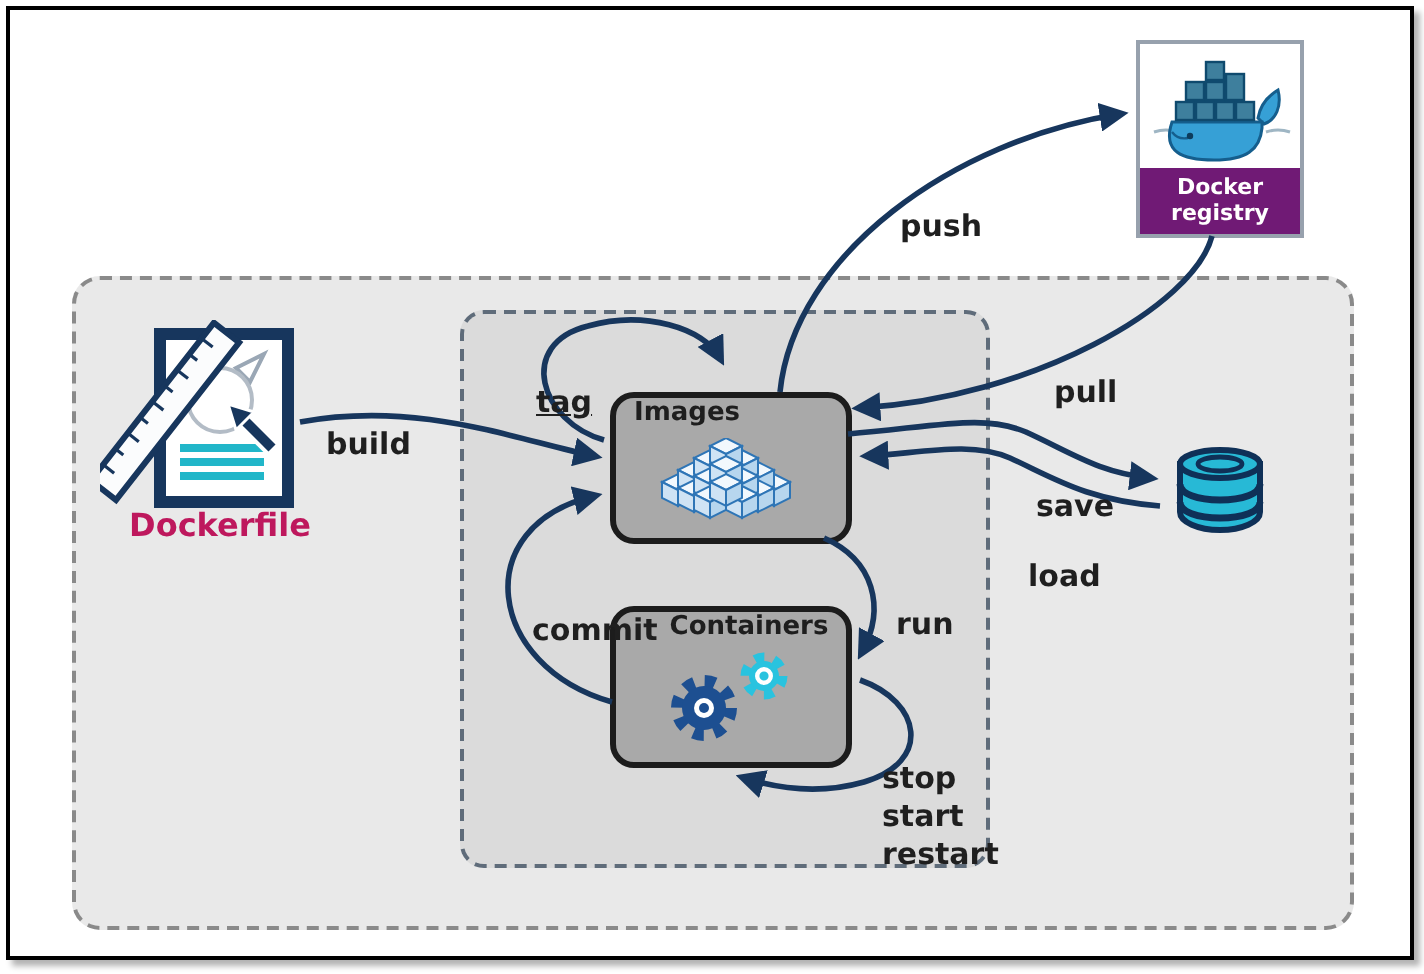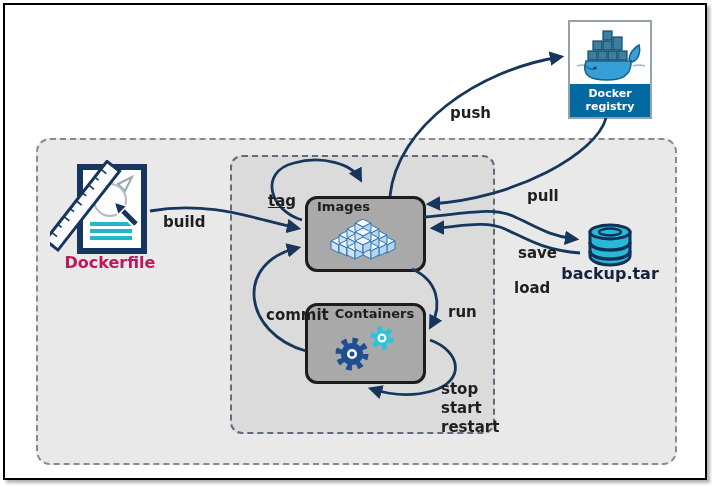--- a/index.html
+++ b/index.html
@@ -18,21 +18,21 @@
   .box-containers{left:305px;top:303px;width:115px;height:75px;}
   .node-title{font-size:13px;font-weight:bold;color:#1e1e1e;}
   .title-images{position:absolute;left:317px;top:199px;}
   .title-containers{position:absolute;left:305px;top:306px;width:115px;text-align:center;padding-left:12px;}
   .action{position:absolute;font-weight:bold;font-size:15px;color:#1f1f1f;margin-top:32px;}
   .node-label{position:absolute;font-weight:bold;font-size:16px;color:#be185d;text-align:center;}
   .zone-label{position:absolute;font-size:16px;color:#2d2d2d;text-align:center;}
   .registry{position:absolute;left:568px;top:20px;width:80px;height:95px;
             border:2px solid #97a1ad;background:#fff;display:flex;flex-direction:column;}
   .registry-img{flex:1;display:flex;align-items:center;justify-content:center;}
-  .registry-label{background:#0369a1;color:#fff;font-weight:bold;font-size:11px;
+  .registry-label{background:#701a75;color:#fff;font-weight:bold;font-size:11px;
                   text-align:center;line-height:1.25;padding:3px 2px;}
   .abs{position:absolute;}
   svg{display:block;}
   .arrows{position:absolute;inset:0;pointer-events:none;}
 </style>
 </head>
 <body>
 
 <div class="frame"></div>
 
@@ -156,21 +156,20 @@
       <path marker-end="url(#ah)" d="M580 253 C 543 250, 527 239, 505 229 C 485 220, 458 227, 434 228"></path>
       <path marker-end="url(#ah)" d="M412 269 C 437 280, 443 304, 431 326"></path>
       <path marker-end="url(#ah)" d="M306 351 C 243 333, 234 263, 297 248"></path>
       <path marker-end="url(#ah)" d="M430 340 C 461 351, 466 381, 432 391 C 411 397, 391 395, 372 389"></path>
     </g>
   </svg>
 
   <div class="node-title title-images">Images</div>
   <div class="node-title title-containers">Containers</div>
   <div class="node-label" style="left:52px;top:253px;width:116px;">Dockerfile</div>
-  <div class="node-label" style="left:560px;top:264px;width:100px;color:#14233d;">backup.tar</div>
 
   <div class="action" style="left:163px;top:181px;">build</div>
   <div class="action" style="left:268px;top:160px;text-decoration:underline;">tag</div>
   <div class="action" style="left:450px;top:72px;">push</div>
   <div class="action" style="left:527px;top:155px;">pull</div>
   <div class="action" style="left:518px;top:212px;">save</div>
   <div class="action" style="left:514px;top:247px;">load</div>
   <div class="action" style="left:448px;top:271px;">run</div>
   <div class="action" style="left:266px;top:274px;">commit</div>
   <div class="action" style="left:441px;top:348px;line-height:19px;">

